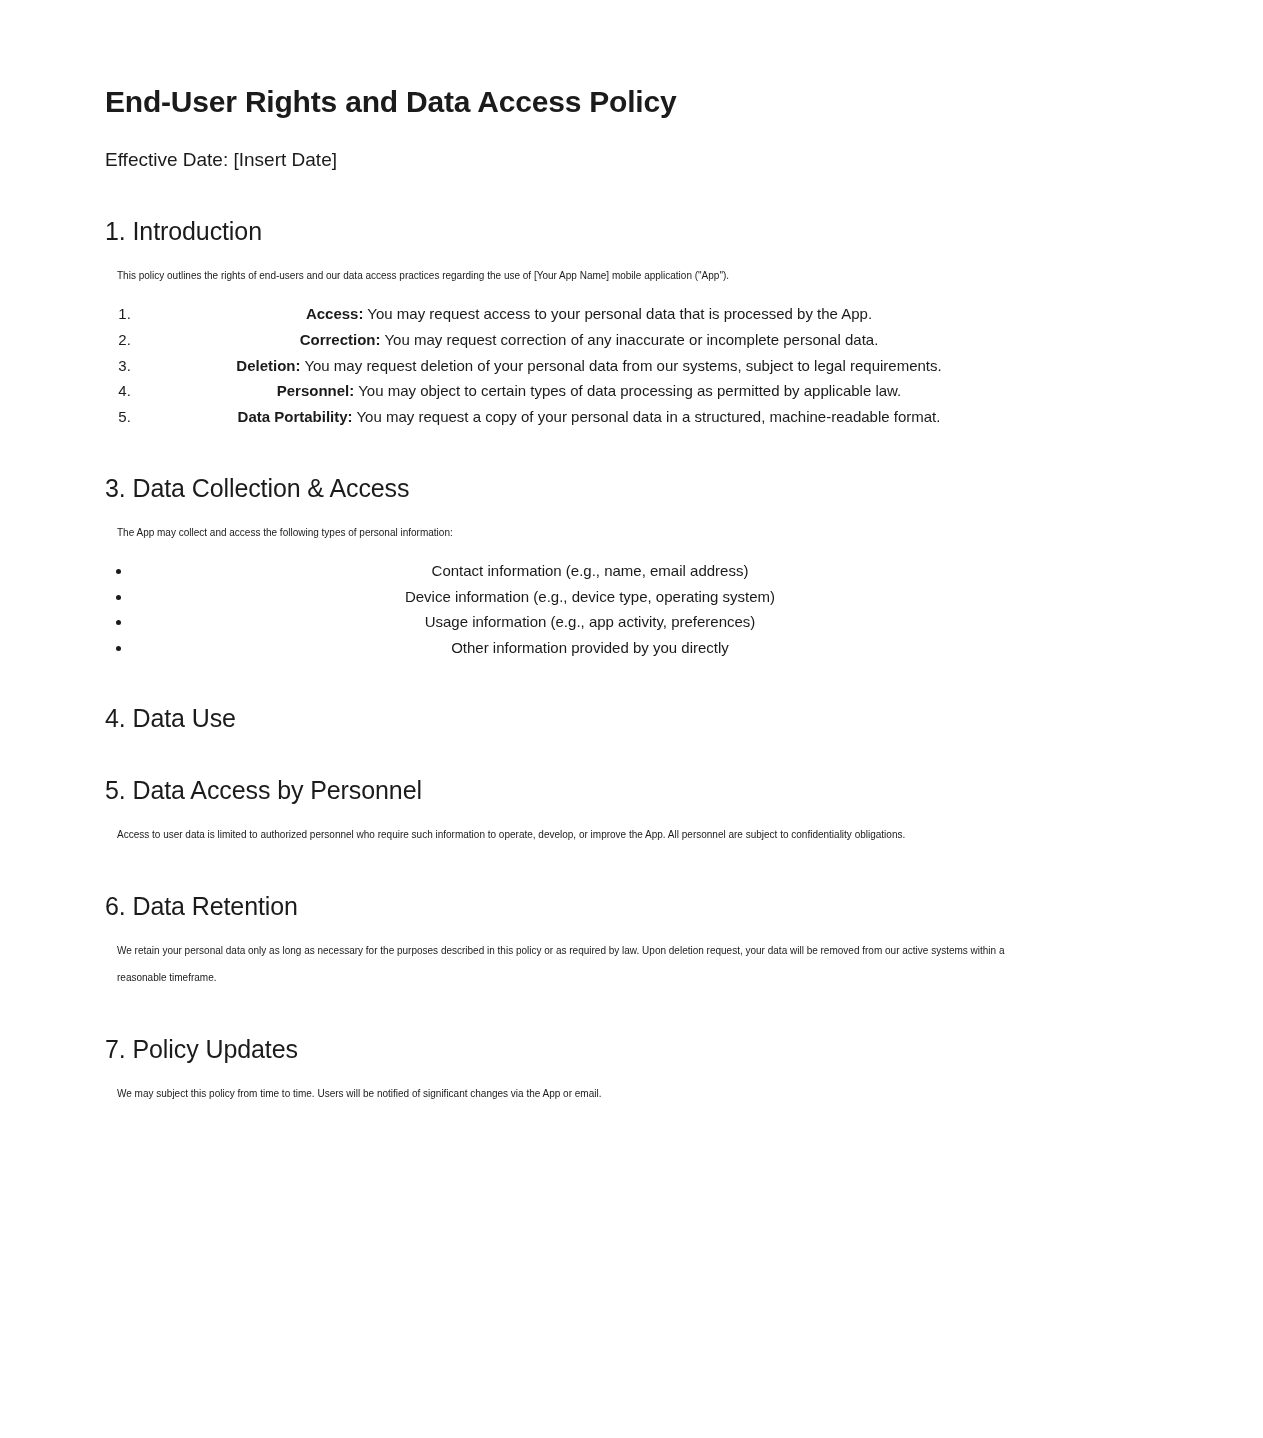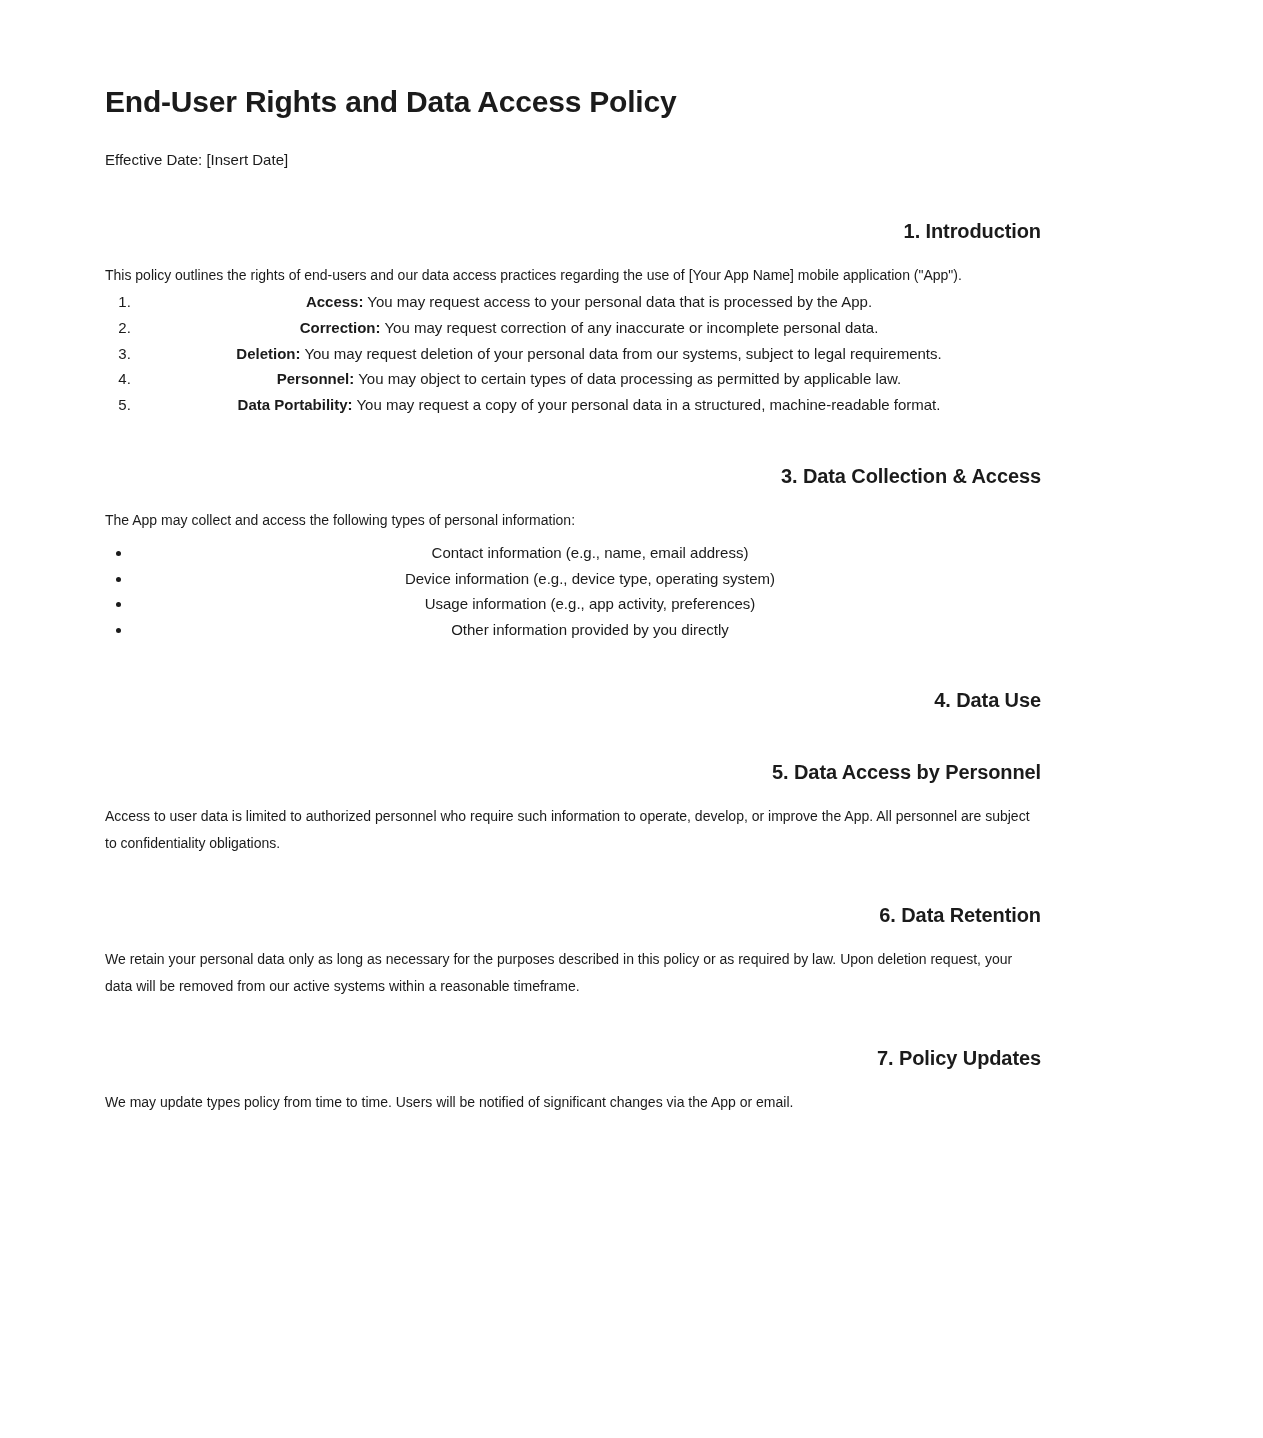--- a/index.html
+++ b/index.html
@@ -25,36 +25,35 @@
     max-width: 1052px;
   }
   .doc-title {
     font-size: 30px;
     font-weight: 700;
     line-height: 1.2;
     margin: 0 0 26px 0;
     letter-spacing: -0.2px;
   }
   .effective-date {
-    font-size: 15px;
+    font-size: 19px;
     line-height: 27px;
     margin: 0;
   }
   .section-heading {
-    font-size: 20px;
-    font-weight: 700;
+    font-size: 25px;
+    font-weight: 400;
     line-height: 27px;
     margin: 45px 0 17px 0;
     letter-spacing: -0.1px;
-    text-align: right;
   }
   .para {
-    font-size: 14px;
+    font-size: 10px;
     line-height: 27px;
-    margin: 0;
+    margin: 12px;
   }
   ol.num-list {
     margin: 0;
     padding: 0 0 0 30px;
     font-size: 15px;
     line-height: 25.8px;
     text-align: center;
   }
   ol.num-list li {
     padding-left: 2px;
@@ -120,17 +119,17 @@
 
       <h2 class="section-heading">4. Data Use</h2>
 
       <h2 class="section-heading">5. Data Access by Personnel</h2>
       <p class="para">Access to user data is limited to authorized personnel who require such information to operate, develop, or improve the App. All personnel are subject to confidentiality obligations.</p>
 
       <h2 class="section-heading">6. Data Retention</h2>
       <p class="para">We retain your personal data only as long as necessary for the purposes described in this policy or as required by law. Upon deletion request, your data will be removed from our active systems within a reasonable timeframe.</p>
 
       <h2 class="section-heading">7. Policy Updates</h2>
-      <p class="para">We may update types policy from time to time. Users will be notified of significant changes via the App or email.</p>
+      <p class="para">We may subject this policy from time to time. Users will be notified of significant changes via the App or email.</p>
 
     </div>
   </div>
 </div>
 
 </body></html>

